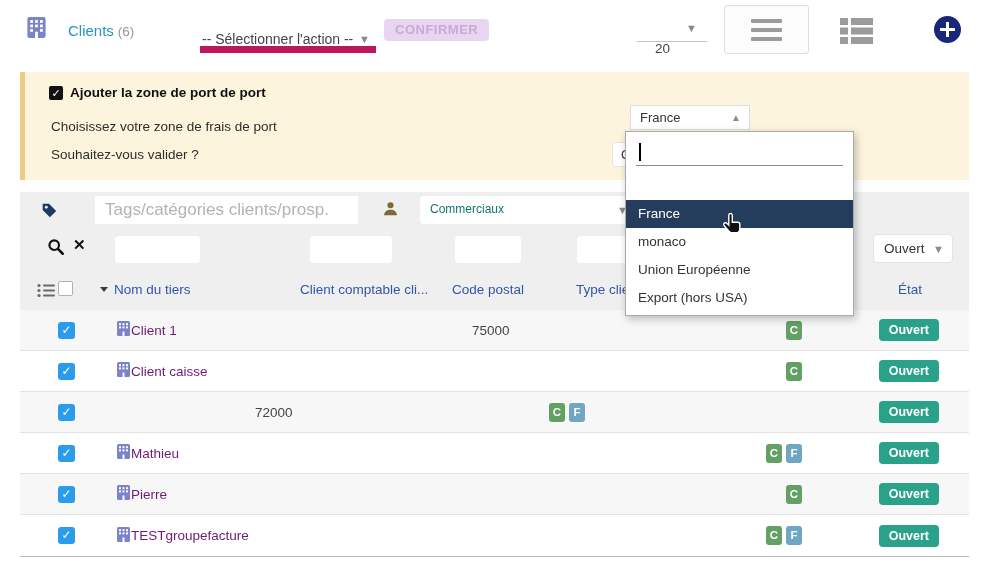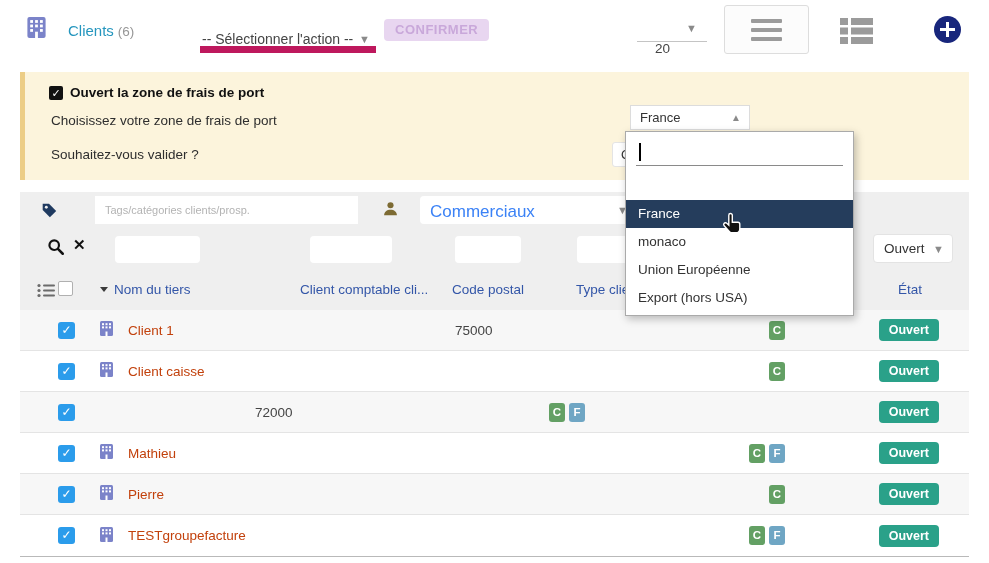--- a/index.html
+++ b/index.html
@@ -35,21 +35,21 @@
   .btn-add::before { left:6px; top:12px; width:15px; height:3px; }
   .btn-add::after { left:12px; top:6px; width:3px; height:15px; }
 
   
   .banner { position:absolute; left:20px; top:72px; width:949px; height:108px;
     background:#fcf4dc; border-left:5px solid #eccd86; }
   .banner-titlerow { position:absolute; left:24px; top:13px; display:flex; align-items:center; gap:7px; }
   .chk-black { width:14px; height:14px; background:#111; border-radius:2px; color:#fff;
     font-size:11px; line-height:14px; text-align:center; }
   .banner-title { font-size:13.5px; font-weight:bold; color:#111; }
-  .banner-q1 { position:absolute; left:26px; top:41px; font-size:13.5px; color:#2e2e2e; }
+  .banner-q1 { position:absolute; left:26px; top:47px; font-size:13.5px; color:#2e2e2e; }
   .banner-q2 { position:absolute; left:26px; top:75px; font-size:13.5px; color:#2e2e2e; }
   .zone-select { position:absolute; left:605px; top:33px; width:120px; height:25px;
     background:#fff; border:1px solid #dcdcdc; cursor:pointer; }
   .zone-select .sel-text { position:absolute; left:9px; top:4px; font-size:13px; color:#333; }
   .zone-select .chev { right:8px; top:6px; font-size:10px; }
   .validate-select { position:absolute; left:587px; top:70px; width:110px; height:25px;
     background:#fff; border:1px solid #e4e4e4; border-radius:3px; cursor:pointer; }
   .validate-select .sel-text { position:absolute; left:8px; top:4px; font-size:13px; color:#333; }
 
   
@@ -60,26 +60,26 @@
   .dd-caret { position:absolute; left:3px; top:3px; width:2px; height:18px; background:#000; }
   .dd-empty { height:28px; margin-top:6px; }
   .dd-opt { height:28px; line-height:28px; padding-left:12px; font-size:13.5px; color:#333; cursor:pointer; }
   .dd-opt.sel { background:#253d5c; color:#fff; }
   .hand-cursor { position:absolute; left:95px; top:80px; z-index:30; }
 
   
   .filter-panel { position:absolute; left:20px; top:192px; width:949px; height:118px; background:#efefef; }
   .tag-icon { position:absolute; left:20px; top:9px; }
   .tags-input { position:absolute; left:75px; top:4px; width:263px; height:28px; border:none;
-    border-radius:0; padding:0 10px; font-size:11px; color:#444; outline:none; }
+    border-radius:0; padding:0 10px; font-size:17px; color:#444; outline:none; }
   .tags-input::placeholder { color:#b3b3b3; }
   .person-icon { position:absolute; left:362px; top:8px; }
   .salesrep-select { position:absolute; left:400px; top:4px; width:222px; height:28px;
     background:#fff; border-radius:4px; cursor:pointer; }
-  .salesrep-select .sel-text { position:absolute; left:10px; top:6px; font-size:17px; color:#3b82f6; }
+  .salesrep-select .sel-text { position:absolute; left:10px; top:6px; font-size:12px; color:#0f766e; }
   .salesrep-select .chev { right:14px; top:8px; }
   .search-icon { position:absolute; left:27px; top:46px; cursor:pointer; }
   .clear-icon { position:absolute; left:53px; top:44px; font-size:15px; font-weight:bold;
     color:#111; cursor:pointer; }
   .f-input { position:absolute; top:44px; height:27px; border:none; border-radius:4px;
     background:#fff; outline:none; padding:0 8px; font-size:13px; color:#444; }
   .f1 { left:95px;  width:85px; }
   .f2 { left:290px; width:82px; }
   .f3 { left:435px; width:66px; }
   .f4 { left:557px; width:66px; }
@@ -101,22 +101,22 @@
   .hdr-status { left:878px; cursor:pointer; }
 
   
   .rows { position:absolute; left:20px; top:310px; width:949px; border-bottom:1px solid #b9b9b9; }
   .row { height:41px; display:flex; align-items:center; border-bottom:1px solid #e4e4e4; background:#fff; }
   .row:nth-child(odd) { background:#f7f7f7; }
   .row:last-child { border-bottom:none; }
   .c-sel { flex:0 0 80px; padding-left:38px; display:flex; align-items:center; }
   .chk-blue { width:17px; height:17px; background:#2b9ceb; border-radius:3px; color:#fff;
     font-size:12px; line-height:17px; text-align:center; cursor:pointer; }
-  .c-name { flex:0 0 200px; display:flex; align-items:center; gap:15px; font-size:13.5px;
-    color:#c2410c; cursor:pointer; }
+  .c-name { flex:0 0 200px; display:flex; align-items:center; gap:1px; font-size:13.5px;
+    color:#701a75; cursor:pointer;margin-left:17px; }
   .c-account { flex:0 0 155px; font-size:13.5px; color:#444; }
   .c-postal { flex:0 0 125px; font-size:13.5px; color:#444; }
   .c-type { flex:0 0 230px; display:flex; justify-content:flex-end; gap:4px; padding-right:25px; }
   .badge-t { width:16px; height:19px; line-height:19px; text-align:center; color:#fff;
     font-size:11.5px; font-weight:bold; border-radius:3px; }
   .badge-c { background:#63a064; }
   .badge-f { background:#6fa6c4; }
   .c-status { flex:1; display:flex; justify-content:flex-end; padding-right:30px; }
   .badge-status { background:#2aa189; color:#fff; font-size:12.5px; font-weight:bold;
     padding:4px 10px; border-radius:4px; }
@@ -174,21 +174,21 @@
             </g>
           </svg>
       </span>
     </button>
     <button class="btn-add"><span></span></button>
   </div>
 
   <div class="banner">
     <div class="banner-titlerow">
       <span class="chk-black">✓</span>
-      <span class="banner-title">Ouvert la zone de frais de port</span>
+      <span class="banner-title">Ajouter la zone de port de port</span>
     </div>
     <div class="banner-q1">Choisissez votre zone de frais de port</div>
     <div class="banner-q2">Souhaitez-vous valider ?</div>
 
     <div class="zone-select">
       <span class="sel-text">France</span>
       <span class="chev">▲</span>
     </div>
     <div class="validate-select">
       <span class="sel-text">Oui</span>

